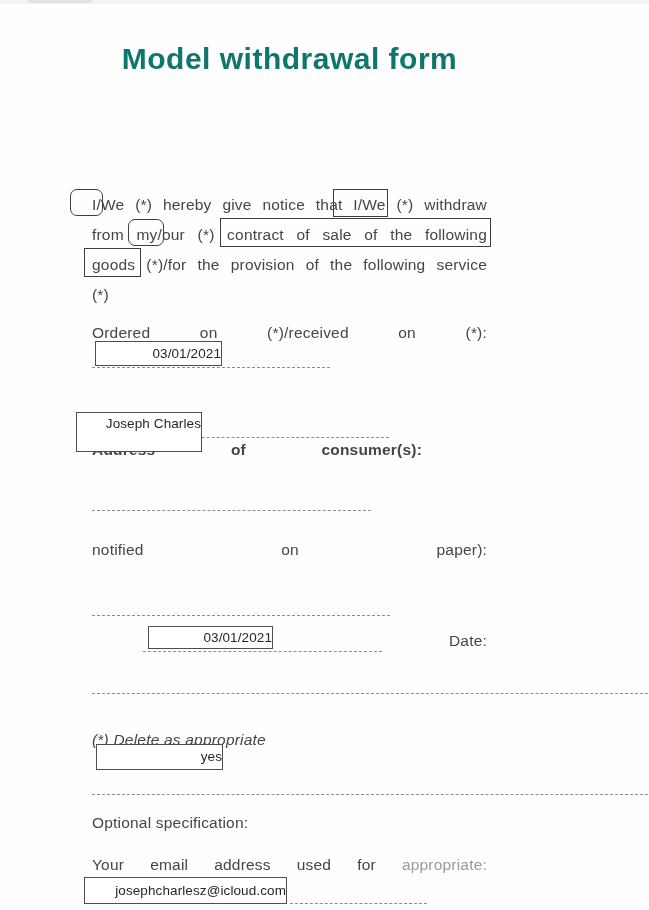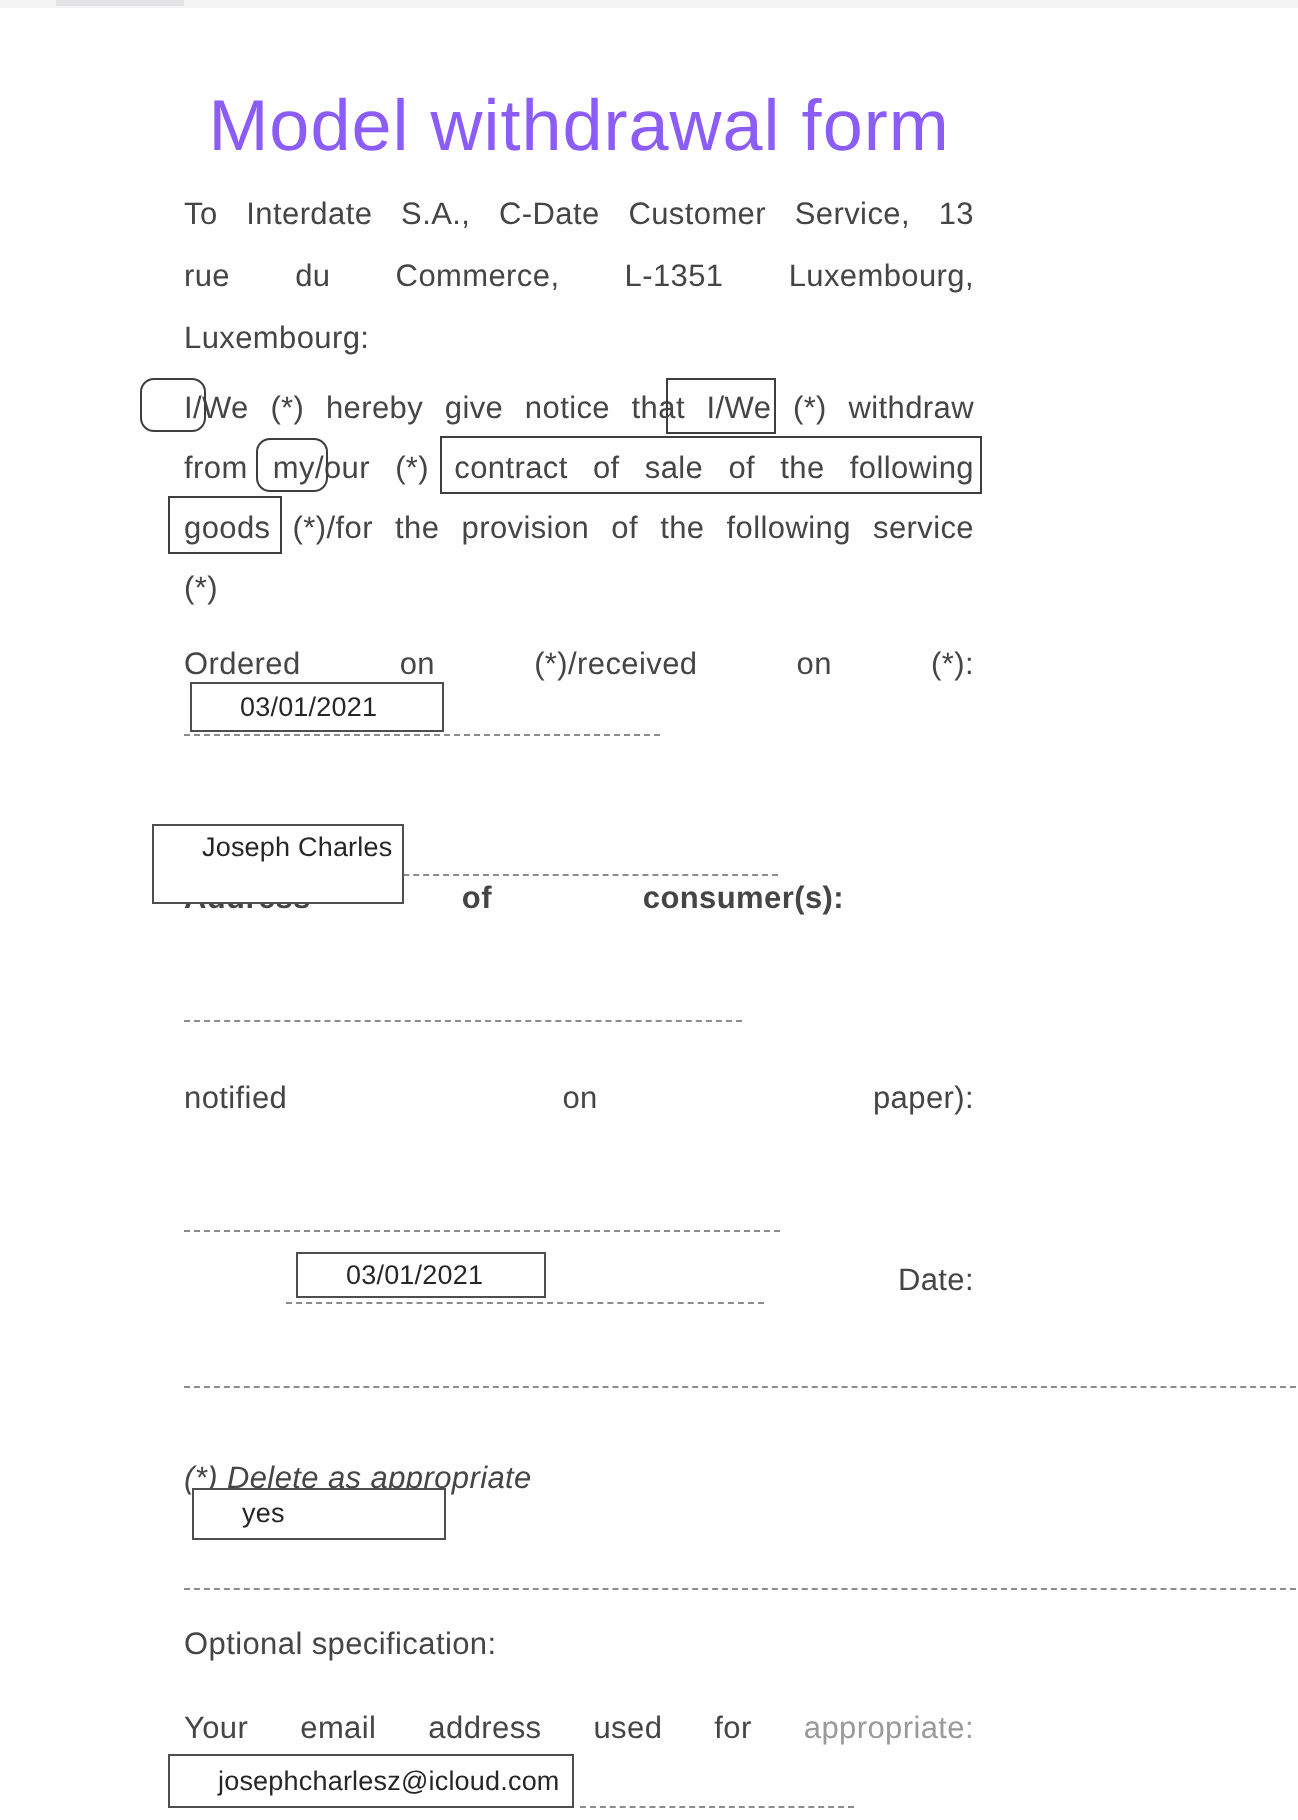--- a/index.html
+++ b/index.html
@@ -7,22 +7,22 @@
   .page {
     position:relative; width:649px; height:910px; overflow:hidden;
     background:#fefefe; font-family:"Liberation Sans", sans-serif;
     color:#454545;
   }
   .topstrip { position:absolute; top:0; left:0; right:0; height:4px; background:#f3f3f4; }
   .topstrip-dark { position:absolute; top:0; left:28px; width:64px; height:3px; background:#e3e3e5; }
 
   .title {
     position:absolute; top:42px; left:92px; width:395px;
-    text-align:center; font-size:36px; font-weight:normal;
-    color:#8b5cf6; letter-spacing:0.5px; white-space:nowrap;
+    text-align:center; font-size:30px; font-weight:bold;
+    color:#0f766e; letter-spacing:0.5px; white-space:nowrap;
   }
 
   .block { position:absolute; left:92px; width:395px; font-size:15.5px; letter-spacing:0.2px; }
   .line { display:block; line-height:31px; height:31px; white-space:normal; }
   .line30 { line-height:30px; height:30px; }
   .jl { text-align:justify; text-align-last:justify; }
 
   .b-recipient  { top:92px; }
   .b-declare    { top:190px; }
   .b-ordered    { top:317px; }
@@ -34,21 +34,21 @@
   .b-optional   { top:807px; }
   .b-email      { top:849px; }
 
   .faded { color:#9a9a9a; }
 
   
   .field {
     position:absolute; background:#ffffff;
     border:1.4px solid #4e4e4e; box-sizing:border-box;
     font-size:13.5px; color:#262626; letter-spacing:0.1px;
-    padding-left:24px; white-space:nowrap; overflow:hidden; z-index:3;
+    padding-left:8px; white-space:nowrap; overflow:hidden; z-index:3;text-align:right;
   }
   .f-ordered { left:95px;  top:341px; width:127px; height:25px; line-height:23px; }
   .f-name    { left:76px;  top:412px; width:126px; height:40px; line-height:22px; }
   .f-address { left:95px;  top:484px; width:266px; height:25px; line-height:23px; }
   .f-date    { left:148px; top:626px; width:125px; height:23px; line-height:21px; }
   .f-yes     { left:96px;  top:744px; width:127px; height:26px; line-height:24px; }
   .f-email   { left:84px;  top:877px; width:203px; height:27px; line-height:25px; }
 
   
   .dash { position:absolute; height:0; border-top:1.5px dashed #8c8c8c; z-index:1; }
@@ -71,25 +71,20 @@
 </style>
 </head>
 <body>
 
 <div class="page">
   <div class="topstrip"></div>
   <div class="topstrip-dark"></div>
 
   <div class="title">Model withdrawal form</div>
 
-  <div class="block b-recipient">
-    <span class="line jl">To Interdate S.A., C-Date Customer Service, 13</span>
-    <span class="line jl">rue du Commerce, L-1351 Luxembourg,</span>
-    <span class="line">Luxembourg:</span>
-  </div>
 
   <div class="block b-declare">
     <span class="line line30 jl">I/We (*) hereby give notice that I/We (*) withdraw</span>
     <span class="line line30 jl">from my/our (*) contract of sale of the following</span>
     <span class="line line30 jl">goods (*)/for the provision of the following service</span>
     <span class="line line30">(*)</span>
   </div>
   <div class="ann a-iwe1"></div>
   <div class="ann a-iwe2"></div>
   <div class="ann a-my"></div>

